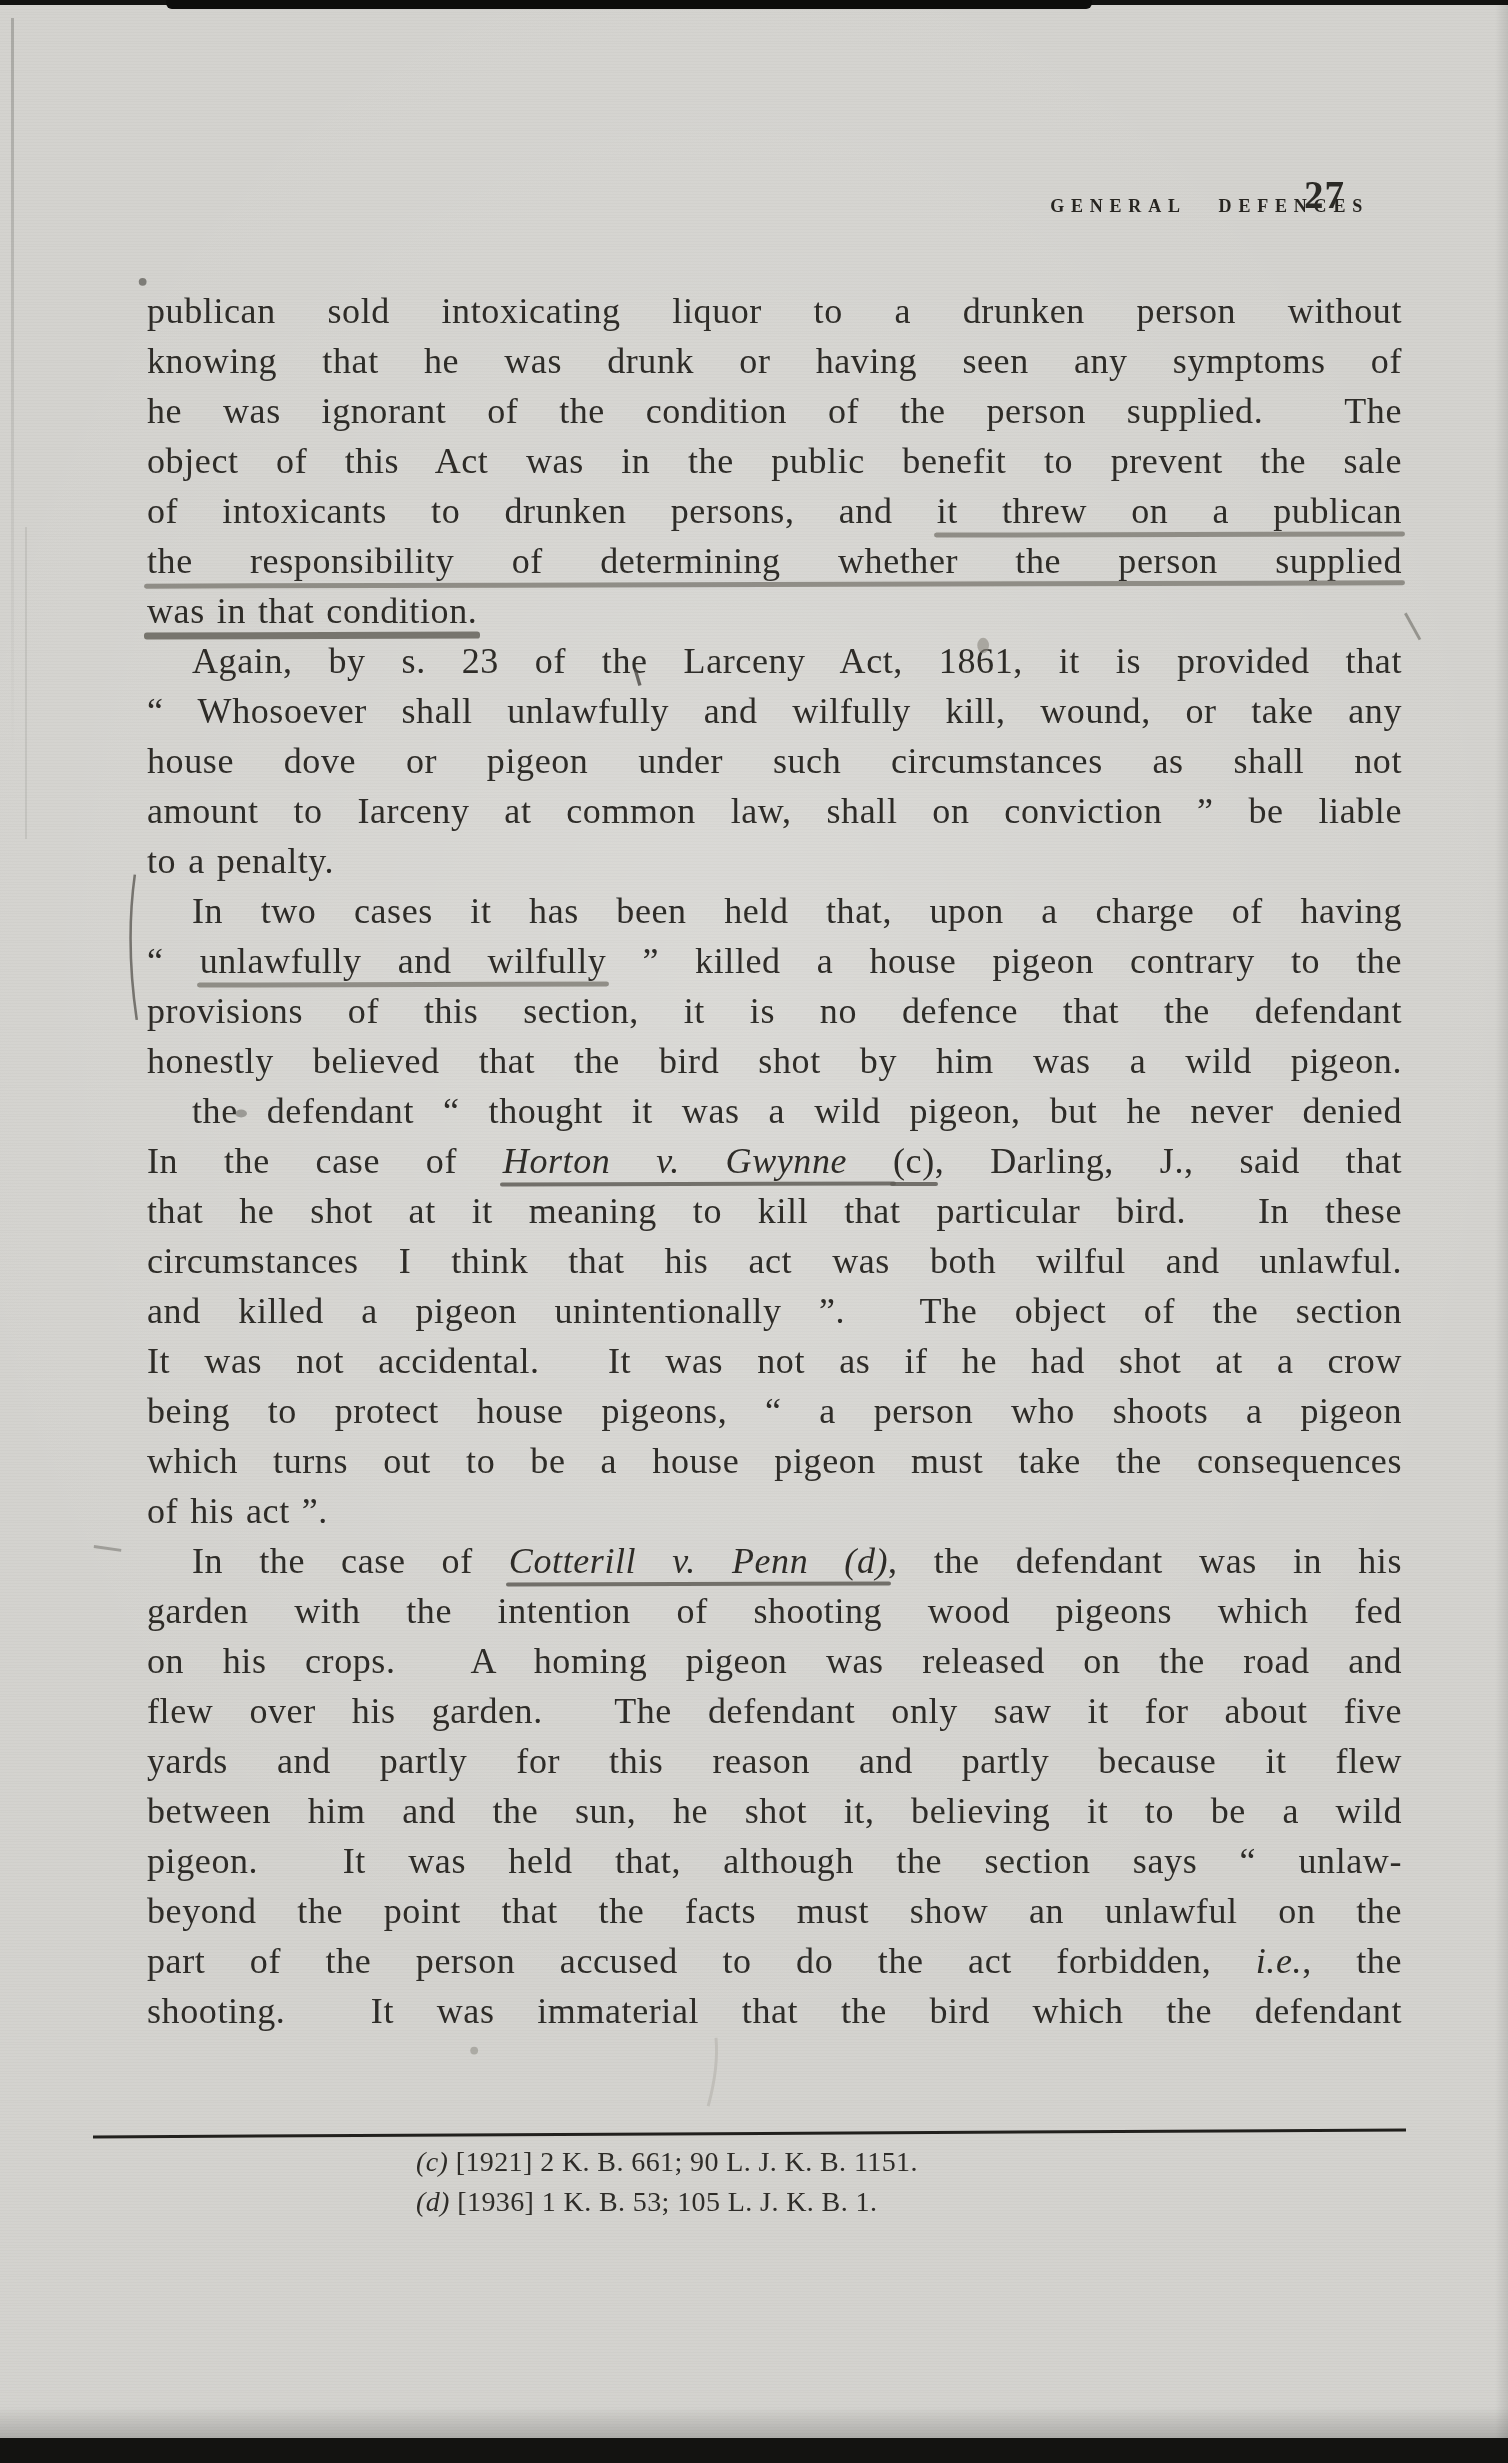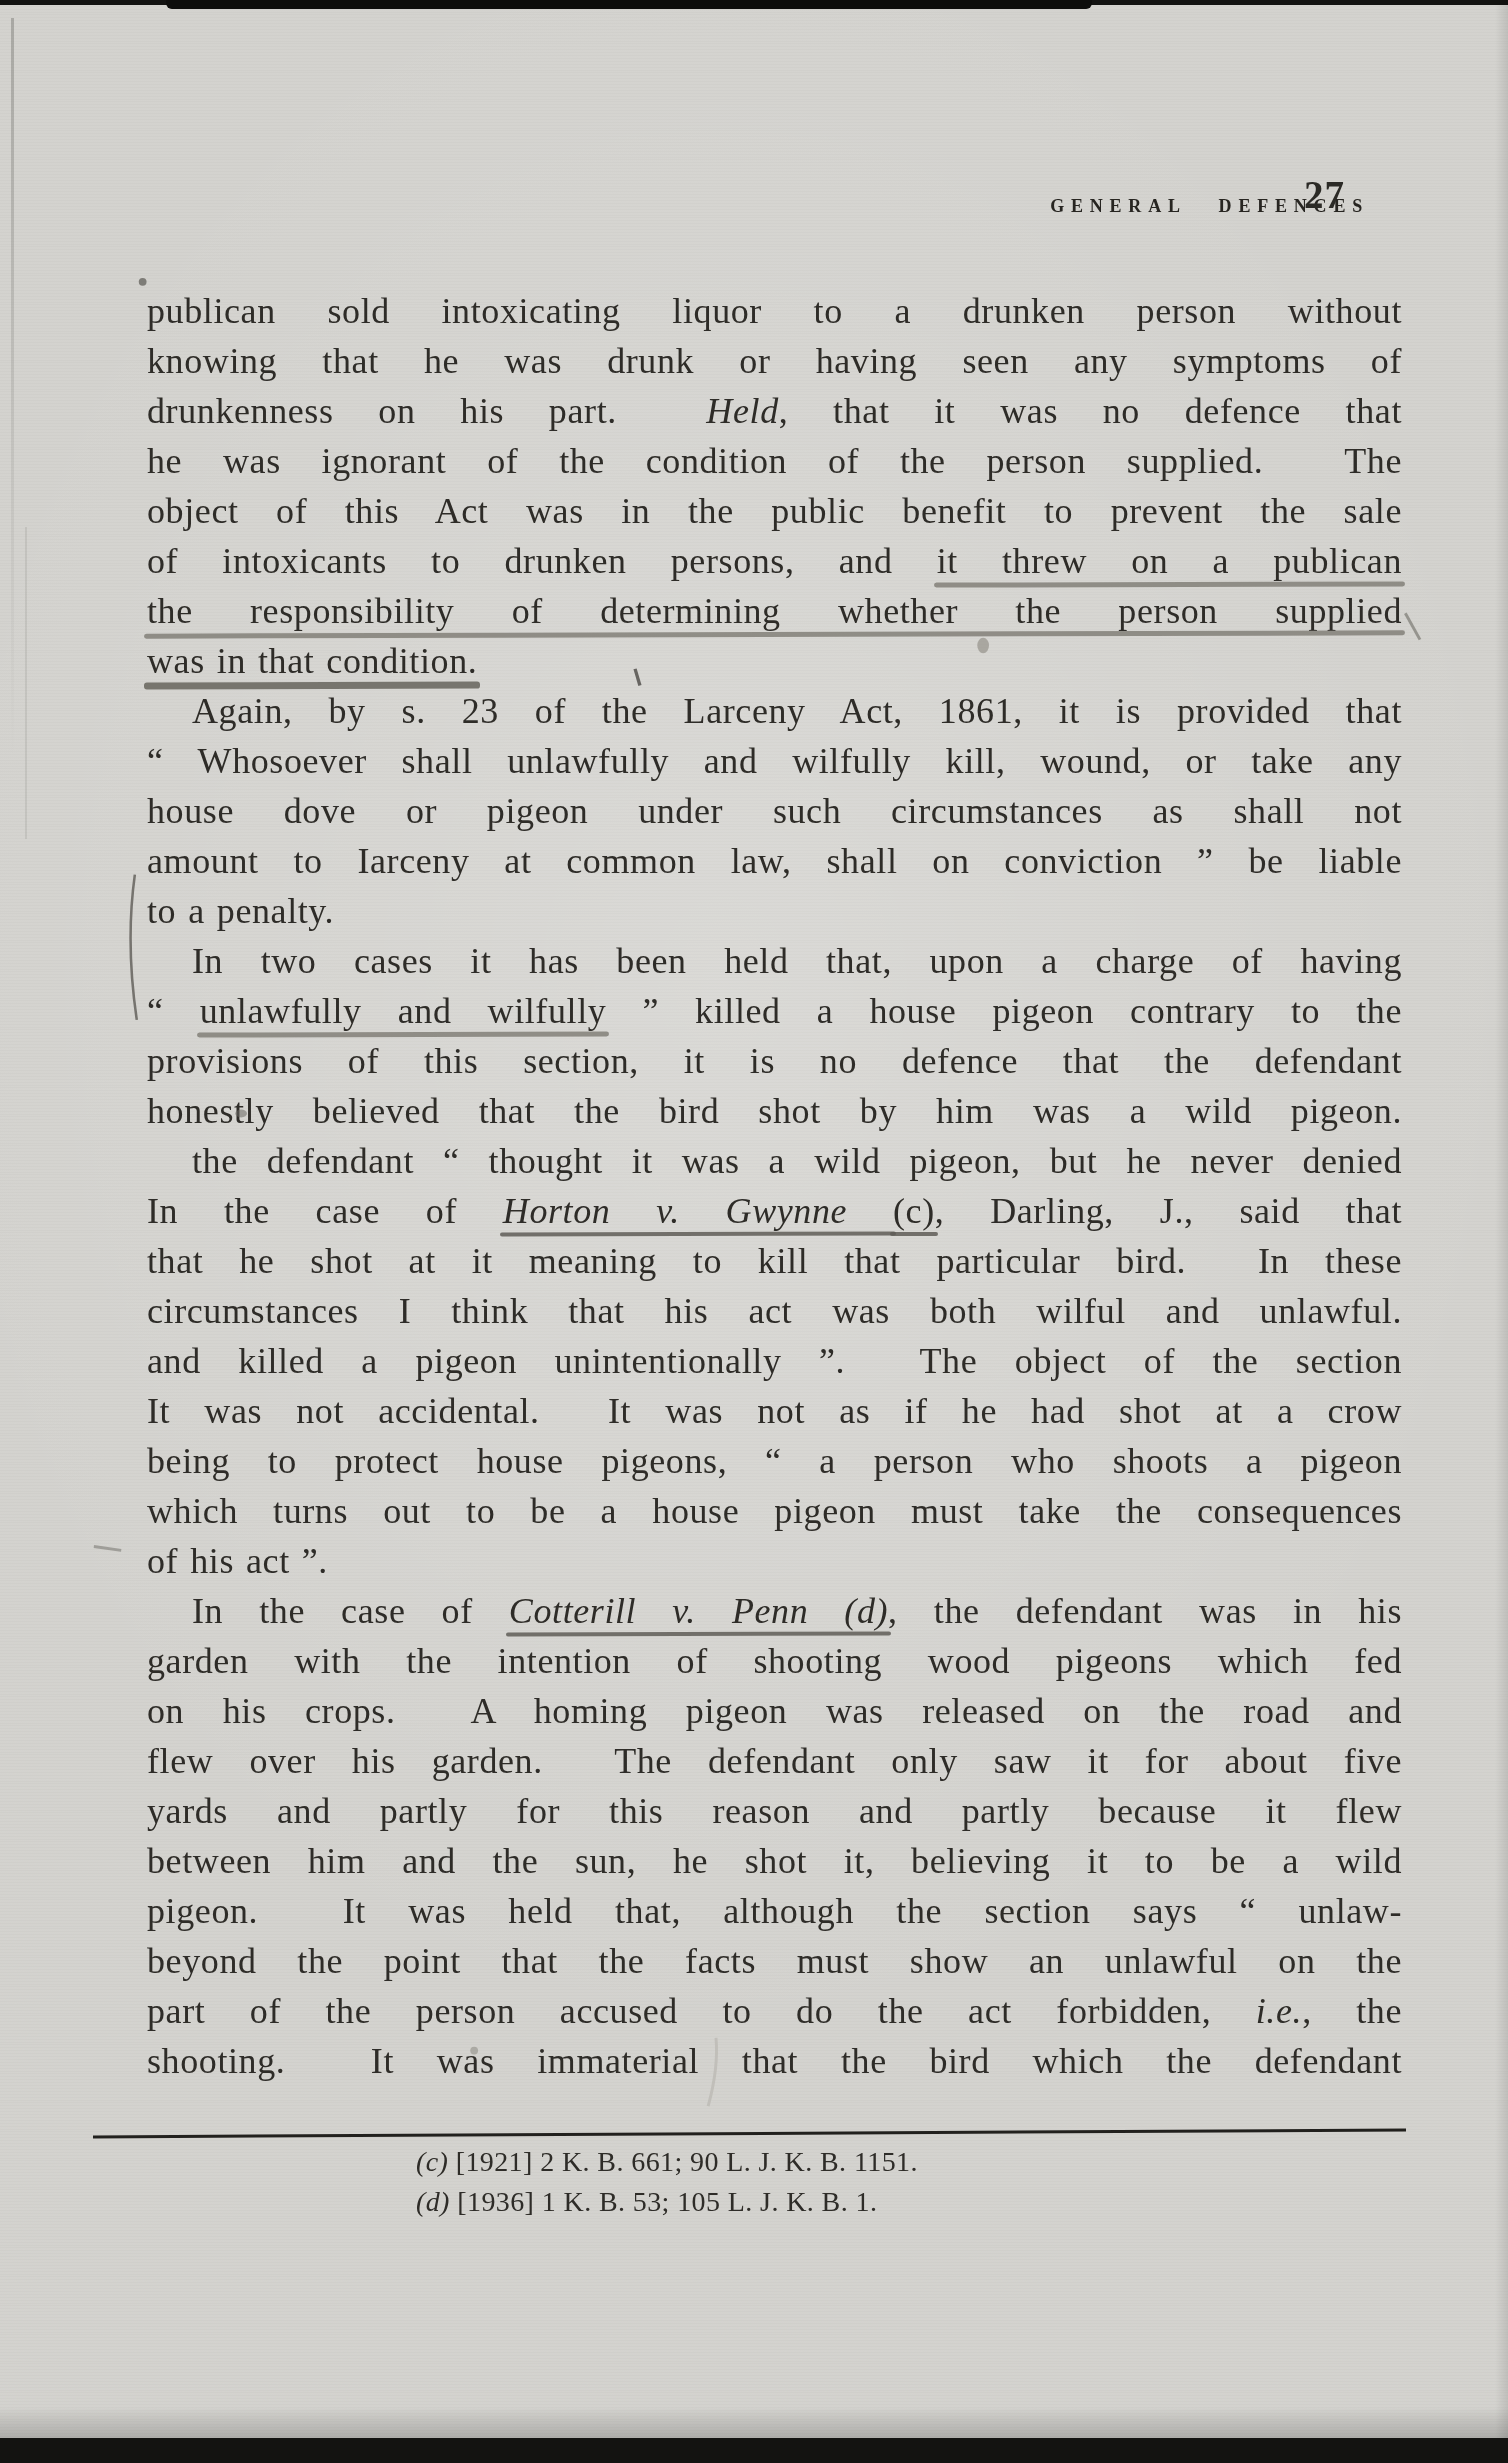--- a/index.html
+++ b/index.html
@@ -80,21 +80,20 @@
 
   <div class="header-row">
     <div class="running-head">GENERAL DEFENCES</div>
     <div class="page-number">27</div>
   </div>
 
   <div class="text-column" id="text-column">
       <div class="para">
         <div class="line"><span>publican sold intoxicating liquor to a drunken person without</span></div>
         <div class="line"><span>knowing that he was drunk or having seen any symptoms of</span></div>
-        <div class="line"><span>drunkenness on his part.&nbsp; </span><span class="it">Held</span><span>, that it was no defence that</span></div>
         <div class="line"><span>he was ignorant of the condition of the person supplied.&nbsp; The</span></div>
         <div class="line"><span>object of this Act was in the public benefit to prevent the sale</span></div>
         <div class="line"><span>of intoxicants to drunken persons, and </span><span class="pu">it threw on a publican</span></div>
         <div class="line"><span class="pu">the responsibility of determining whether the person supplied</span></div>
         <div class="line last"><span class="pu heavy">was in that condition.</span></div>
       </div>
       <div class="para indent">
         <div class="line"><span>Again, by s. 23 of the Larceny Act, 1861, it is provided that</span></div>
         <div class="line"><span>“ Whosoever shall unlawfully and wilfully kill, wound, or take any</span></div>
         <div class="line"><span>house dove or pigeon under such circumstances as shall not</span></div>

